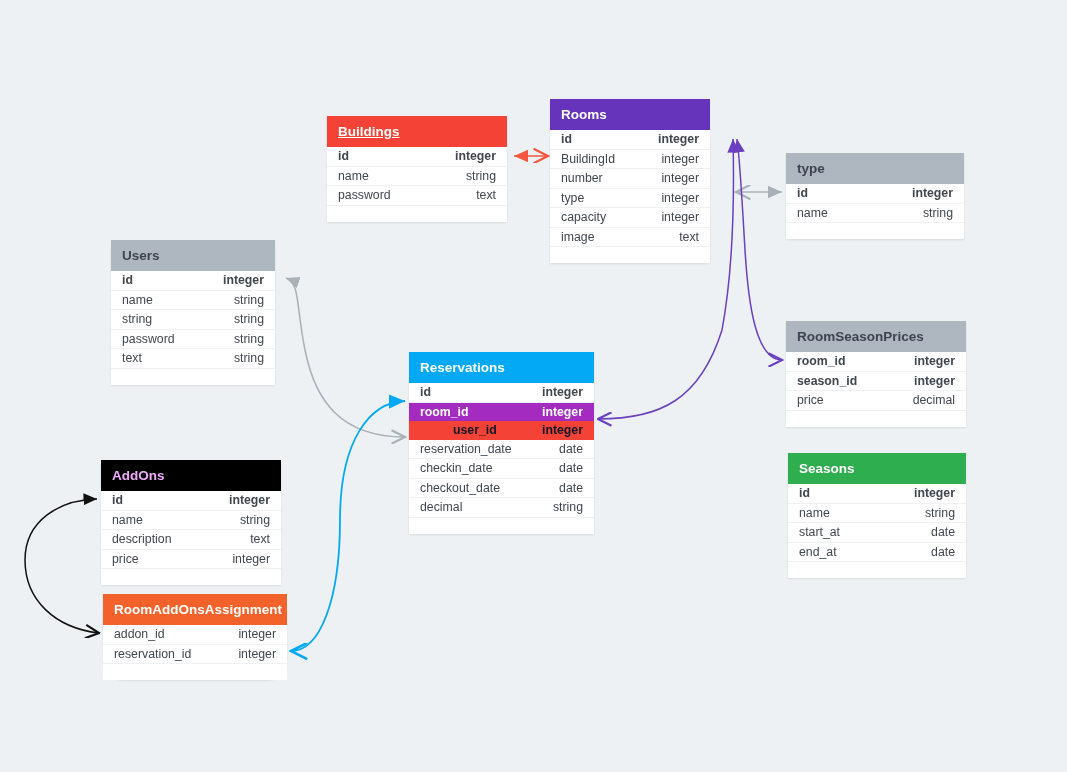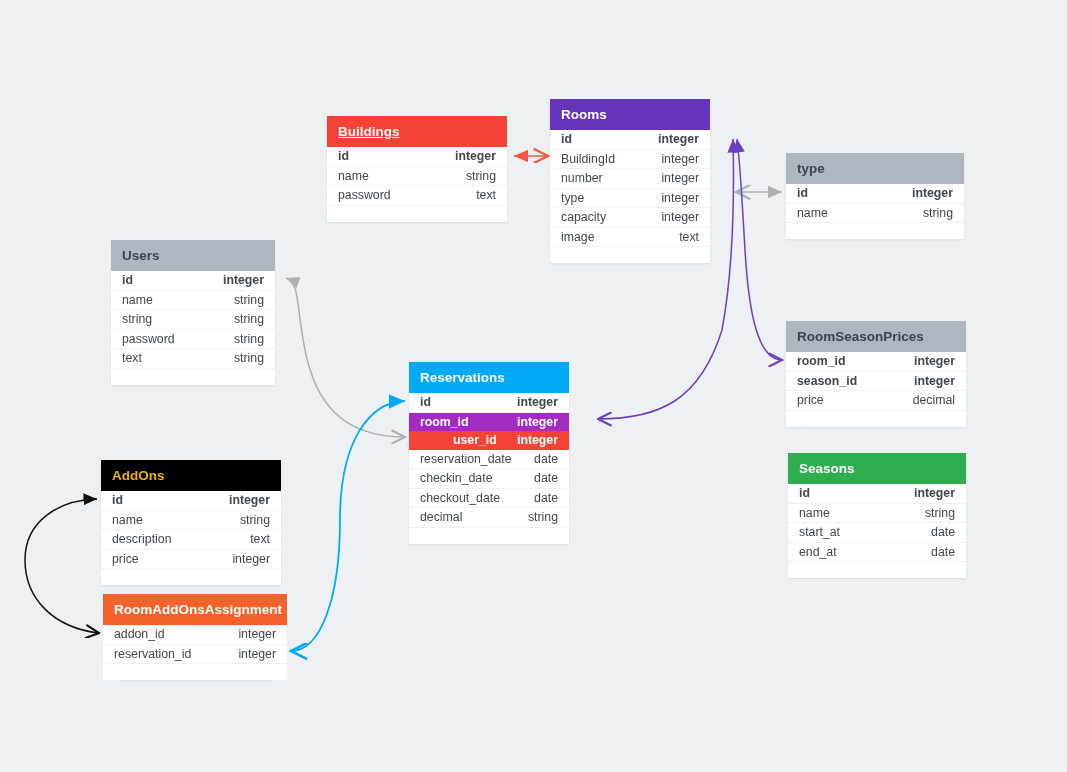--- a/index.html
+++ b/index.html
@@ -214,31 +214,31 @@
       <div class="row key">
         <span class="fname">season_id</span>
         <span class="ftype">integer</span>
       </div>
       <div class="row">
         <span class="fname">price</span>
         <span class="ftype">decimal</span>
       </div>
       <div class="footer-row"></div>
     </div>
-  <div class="table" style="left: 409px; top: 362px; width: 160px;">
+  <div class="table" style="left: 409px; top: 352px; width: 185px;">
       <div class="table-header" style="background: rgb(3, 169, 244); color: rgb(255, 255, 255);">Reservations</div>
       <div class="row key">
         <span class="fname">id</span>
         <span class="ftype">integer</span>
       </div>
       <div class="row key hl" style="background: rgb(163, 43, 192); color: rgb(255, 255, 255);">
         <span class="fname">room_id</span>
         <span class="ftype">integer</span>
       </div>
-      <div class="row key hl" style="background: rgb(244, 67, 54); color: #ffffff; padding-left: 44px;">
+      <div class="row key hl" style="background: rgb(244, 67, 54); color: #0f172a; padding-left: 44px;">
         <span class="fname">user_id</span>
         <span class="ftype">integer</span>
       </div>
       <div class="row">
         <span class="fname">reservation_date</span>
         <span class="ftype">date</span>
       </div>
       <div class="row">
         <span class="fname">checkin_date</span>
         <span class="ftype">date</span>
@@ -267,21 +267,21 @@
         <span class="fname">start_at</span>
         <span class="ftype">date</span>
       </div>
       <div class="row">
         <span class="fname">end_at</span>
         <span class="ftype">date</span>
       </div>
       <div class="footer-row"></div>
     </div>
   <div class="table" style="left: 101px; top: 460px; width: 180px;">
-      <div class="table-header" style="background: rgb(0, 0, 0); color: #eab308;">AddOns</div>
+      <div class="table-header" style="background: rgb(0, 0, 0); color: #f0abfc;">AddOns</div>
       <div class="row key">
         <span class="fname">id</span>
         <span class="ftype">integer</span>
       </div>
       <div class="row">
         <span class="fname">name</span>
         <span class="ftype">string</span>
       </div>
       <div class="row">
         <span class="fname">description</span>

